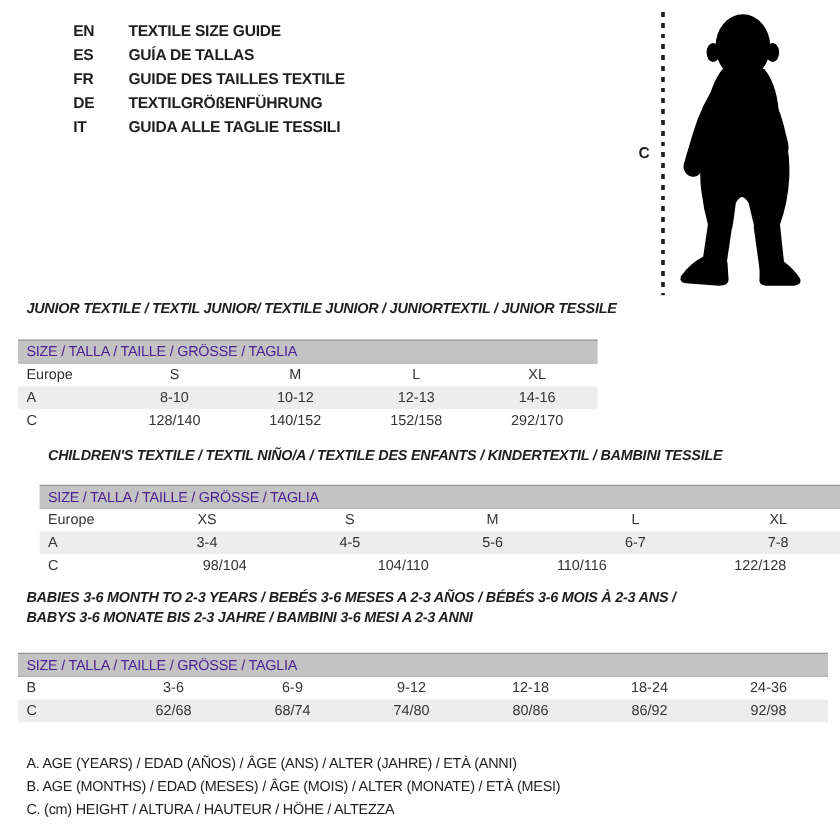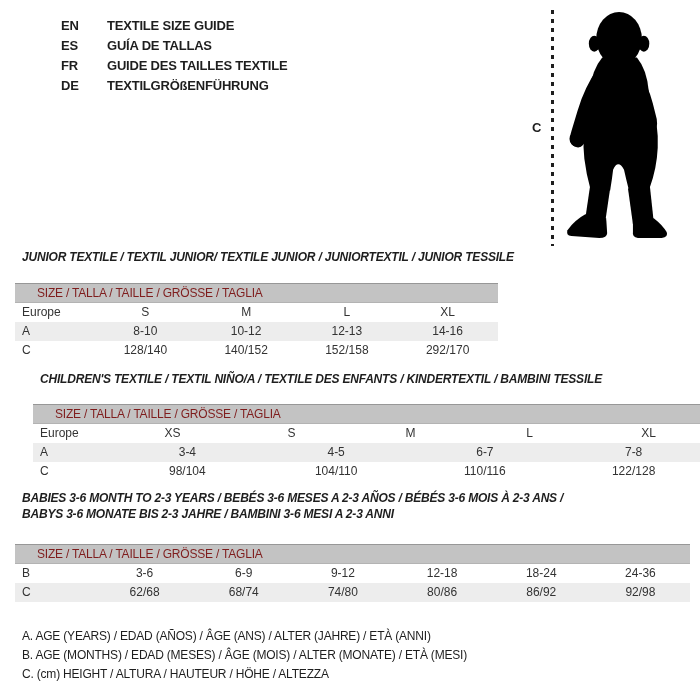--- a/index.html
+++ b/index.html
@@ -35,21 +35,21 @@
   .sec-1{top:371px;width:675px;margin-left:18px;}
   .sec-2{top:490px;width:675px;}
   .sec-title{font-weight:bold;font-size:12px;line-height:16px;letter-spacing:-0.2px;padding-left:7px;white-space:nowrap;font-style:italic;}
   .sec-0 .grid{top:34px;}
   .sec-1 .grid{top:33px;}
   .sec-2 .grid{top:54px;}
   .grid{position:absolute;left:0;right:0;}
   .size-bar{
     height:18px;line-height:18px;background:var(--bar-bg);
     border-top:1px solid #979797;border-bottom:1px solid #b3b3b3;
-    font-size:12px;color:#7f1d1d;padding-left:22px;letter-spacing:-0.2px;
+    font-size:12px;color:#4c1d95;padding-left:7px;letter-spacing:-0.2px;
   }
   .t-row{display:flex;height:19px;line-height:19px;font-size:12px;color:var(--text-table);}
   .t-row.shaded{background:var(--stripe-bg);}
   .t-label{width:80px;padding-left:7px;box-sizing:border-box;}
   .t-cell{flex:1;text-align:center;}
 
   
   .notes{position:absolute;left:22px;top:627px;}
   .note-line{font-weight:normal;font-size:12px;line-height:19px;letter-spacing:-0.2px;white-space:nowrap;}
 </style>
@@ -67,20 +67,24 @@
         <span class="lang-code">ES</span>
         <span class="lang-label">GUÍA DE TALLAS</span>
       </div>
       <div class="lang-row">
         <span class="lang-code">FR</span>
         <span class="lang-label">GUIDE DES TAILLES TEXTILE</span>
       </div>
       <div class="lang-row">
         <span class="lang-code">DE</span>
         <span class="lang-label">TEXTILGRÖßENFÜHRUNG</span>
+      </div>
+      <div class="lang-row">
+        <span class="lang-code">IT</span>
+        <span class="lang-label">GUIDA ALLE TAGLIE TESSILI</span>
       </div>
     </section>
 
   <div class="dash-line"></div>
   <div class="c-label">C</div>
   <svg class="sil-svg" viewBox="0 0 140 240" width="140" height="238" aria-hidden="true">
     <g fill="var(--sil)">
       <ellipse cx="63" cy="31" rx="23" ry="27"></ellipse>
       <ellipse cx="38" cy="36" rx="5.5" ry="8"></ellipse>
       <ellipse cx="88" cy="36" rx="5.5" ry="8"></ellipse>
@@ -133,20 +137,21 @@
           <div class="t-cell">XS</div>
           <div class="t-cell">S</div>
           <div class="t-cell">M</div>
           <div class="t-cell">L</div>
           <div class="t-cell">XL</div>
         </div>
         <div class="t-row shaded">
           <div class="t-label">A</div>
           <div class="t-cell">3-4</div>
           <div class="t-cell">4-5</div>
+          <div class="t-cell">5-6</div>
           <div class="t-cell">6-7</div>
           <div class="t-cell">7-8</div>
         </div>
         <div class="t-row">
           <div class="t-label">C</div>
           <div class="t-cell">98/104</div>
           <div class="t-cell">104/110</div>
           <div class="t-cell">110/116</div>
           <div class="t-cell">122/128</div>
         </div>

